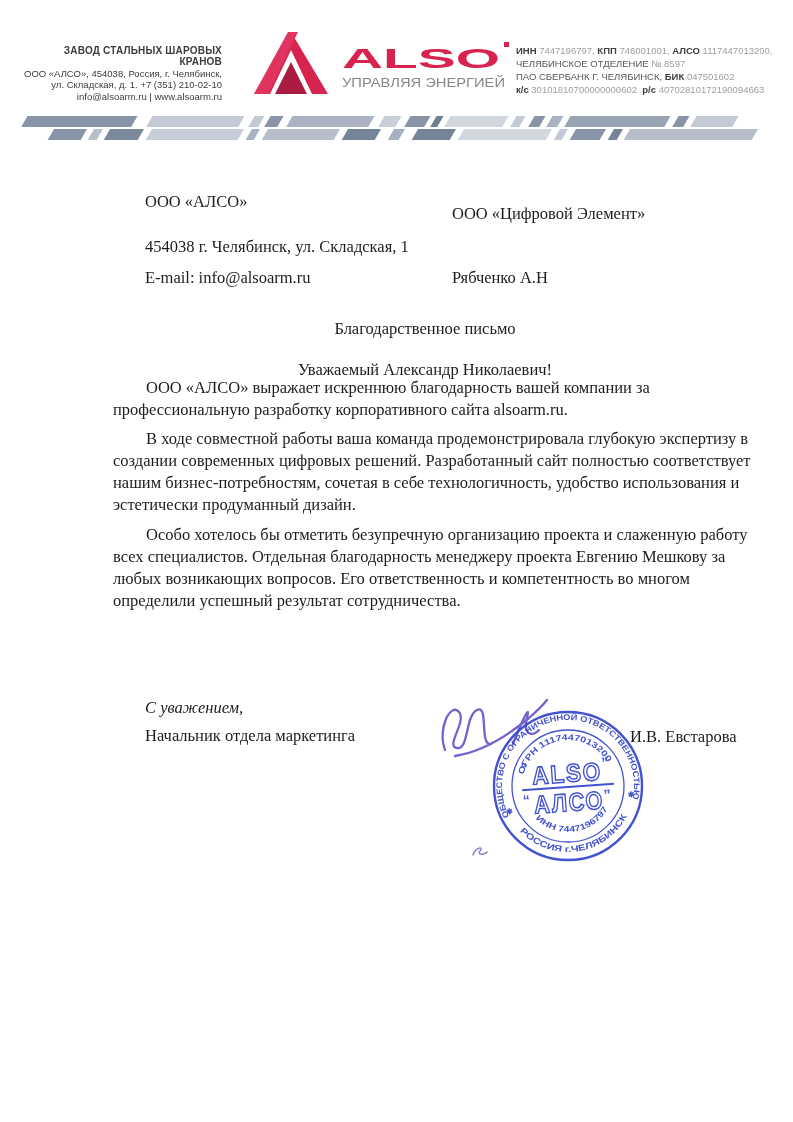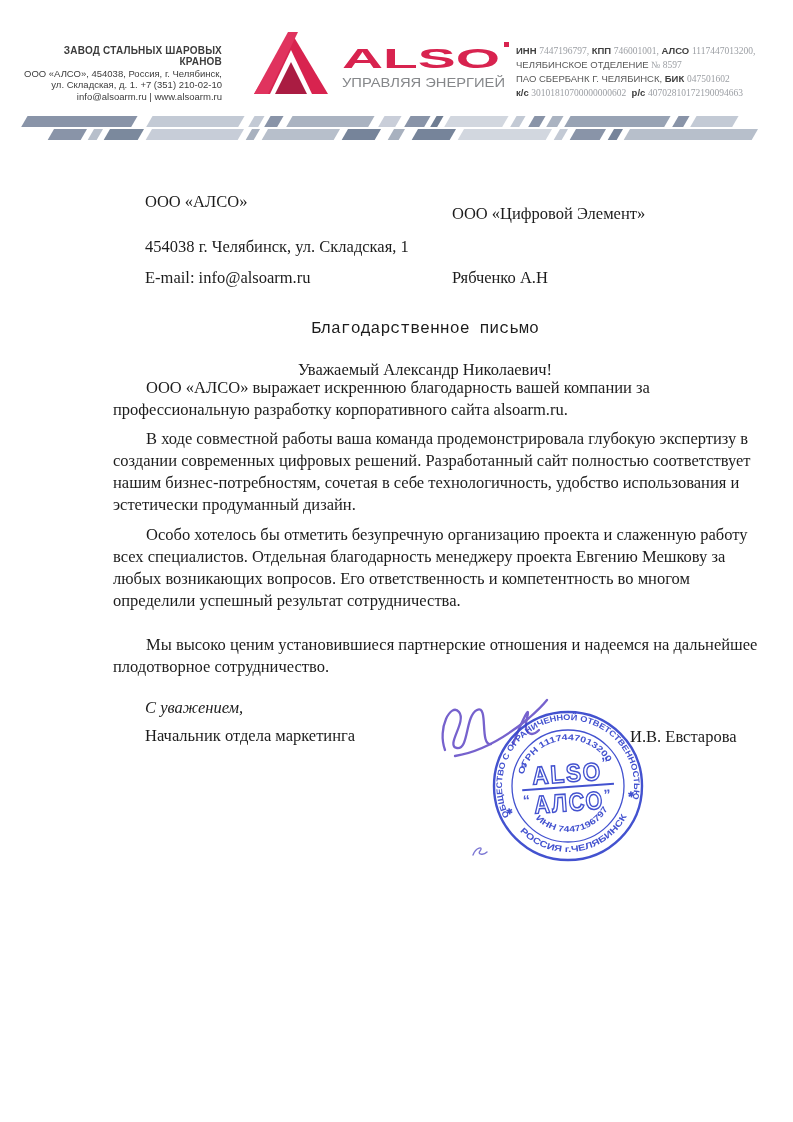--- a/index.html
+++ b/index.html
@@ -12,31 +12,31 @@
     position:absolute;top:45px;left:20px;width:202px;text-align:right;
     font-family:"Liberation Sans",sans-serif;font-size:9.5px;line-height:11.4px;color:#3c3c3c;
   }
   .hdr-left .b1{font-weight:bold;font-size:10px;letter-spacing:.2px;}
   .logo-svg{position:absolute;left:252px;top:28px;}
   .hdr-right{
     position:absolute;top:44px;left:516px;width:266px;
     font-family:"Liberation Sans",sans-serif;font-size:9.5px;line-height:13px;color:#585858;
   }
   .lbl{font-weight:bold;color:#3f3f3f;}
-  .val{color:#9b9ea3;font-family:Liberation Serif, serif;}
+  .val{color:#9b9ea3;}
   .txt{color:#585858;}
   .stripes{position:absolute;left:0;top:110px;}
   
   .abs{position:absolute;font-size:16.5px;}
   .addr-sender-name{top:192px;left:145px;}
   .addr-recipient-name{top:204px;left:452px;}
   .addr-sender-address{top:237px;left:145px;}
   .addr-sender-email{top:268px;left:145px;}
   .addr-recipient-contact{top:268px;left:452px;}
-  .title{top:319px;left:113px;width:624px;text-align:center;font-family:Liberation Mono, monospace;}
+  .title{top:319px;left:113px;width:624px;text-align:center;}
   .salutation{top:346px;left:113px;width:624px;text-align:center;margin-top:14px;}
   .para{position:absolute;left:113px;width:640px;font-size:16.5px;line-height:22px;}
   .para-1{top:377px;} .para-2{top:428px;} .para-3{top:524px;} .para-4{top:634px;}
   .para .line{height:22px;white-space:nowrap;}
   .para .indent{padding-left:33px;}
   .regards{top:698px;left:145px;font-style:italic;}
   .position-line{top:726px;left:145px;}
   .signer-name{top:727px;left:630px;}
   .sig-svg{position:absolute;left:433px;top:688px;}
   .stamp-svg{position:absolute;left:488px;top:706px;opacity:.93;}
@@ -127,24 +127,20 @@
     <div class="line">создании современных цифровых решений. Разработанный сайт полностью соответствует</div>
     <div class="line">нашим бизнес-потребностям, сочетая в себе технологичность, удобство использования и</div>
     <div class="line">эстетически продуманный дизайн.</div>
   </div>
   <div class="para para-3">
     <div class="line indent">Особо хотелось бы отметить безупречную организацию проекта и слаженную работу</div>
     <div class="line">всех специалистов. Отдельная благодарность менеджеру проекта Евгению Мешкову за</div>
     <div class="line">любых возникающих вопросов. Его ответственность и компетентность во многом</div>
     <div class="line">определили успешный результат сотрудничества.</div>
   </div>
-  <div class="para para-4">
-    <div class="line indent">Мы высоко ценим установившиеся партнерские отношения и надеемся на дальнейшее</div>
-    <div class="line">плодотворное сотрудничество.</div>
-  </div>
 
   <div class="abs regards">С уважением,</div>
   <div class="abs position-line">Начальник отдела маркетинга</div>
   <div class="abs signer-name">И.В. Евстарова</div>
 
   <svg class="sig-svg" width="150" height="85" viewBox="0 0 150 85">
     <g fill="none" stroke="#6f5acb" stroke-width="2.3" stroke-linecap="round" opacity="0.95">
       <path d="M 12,62 C 4,40 18,14 26,24 C 34,34 12,58 24,60 C 36,62 32,28 44,22 C 56,16 46,58 58,56"></path>
       <path d="M 22,68 C 48,64 72,50 96,30 C 104,23 110,17 114,12"></path>
       <path d="M 80,56 C 90,30 98,15 94,30 C 90,45 98,50 106,42"></path>

